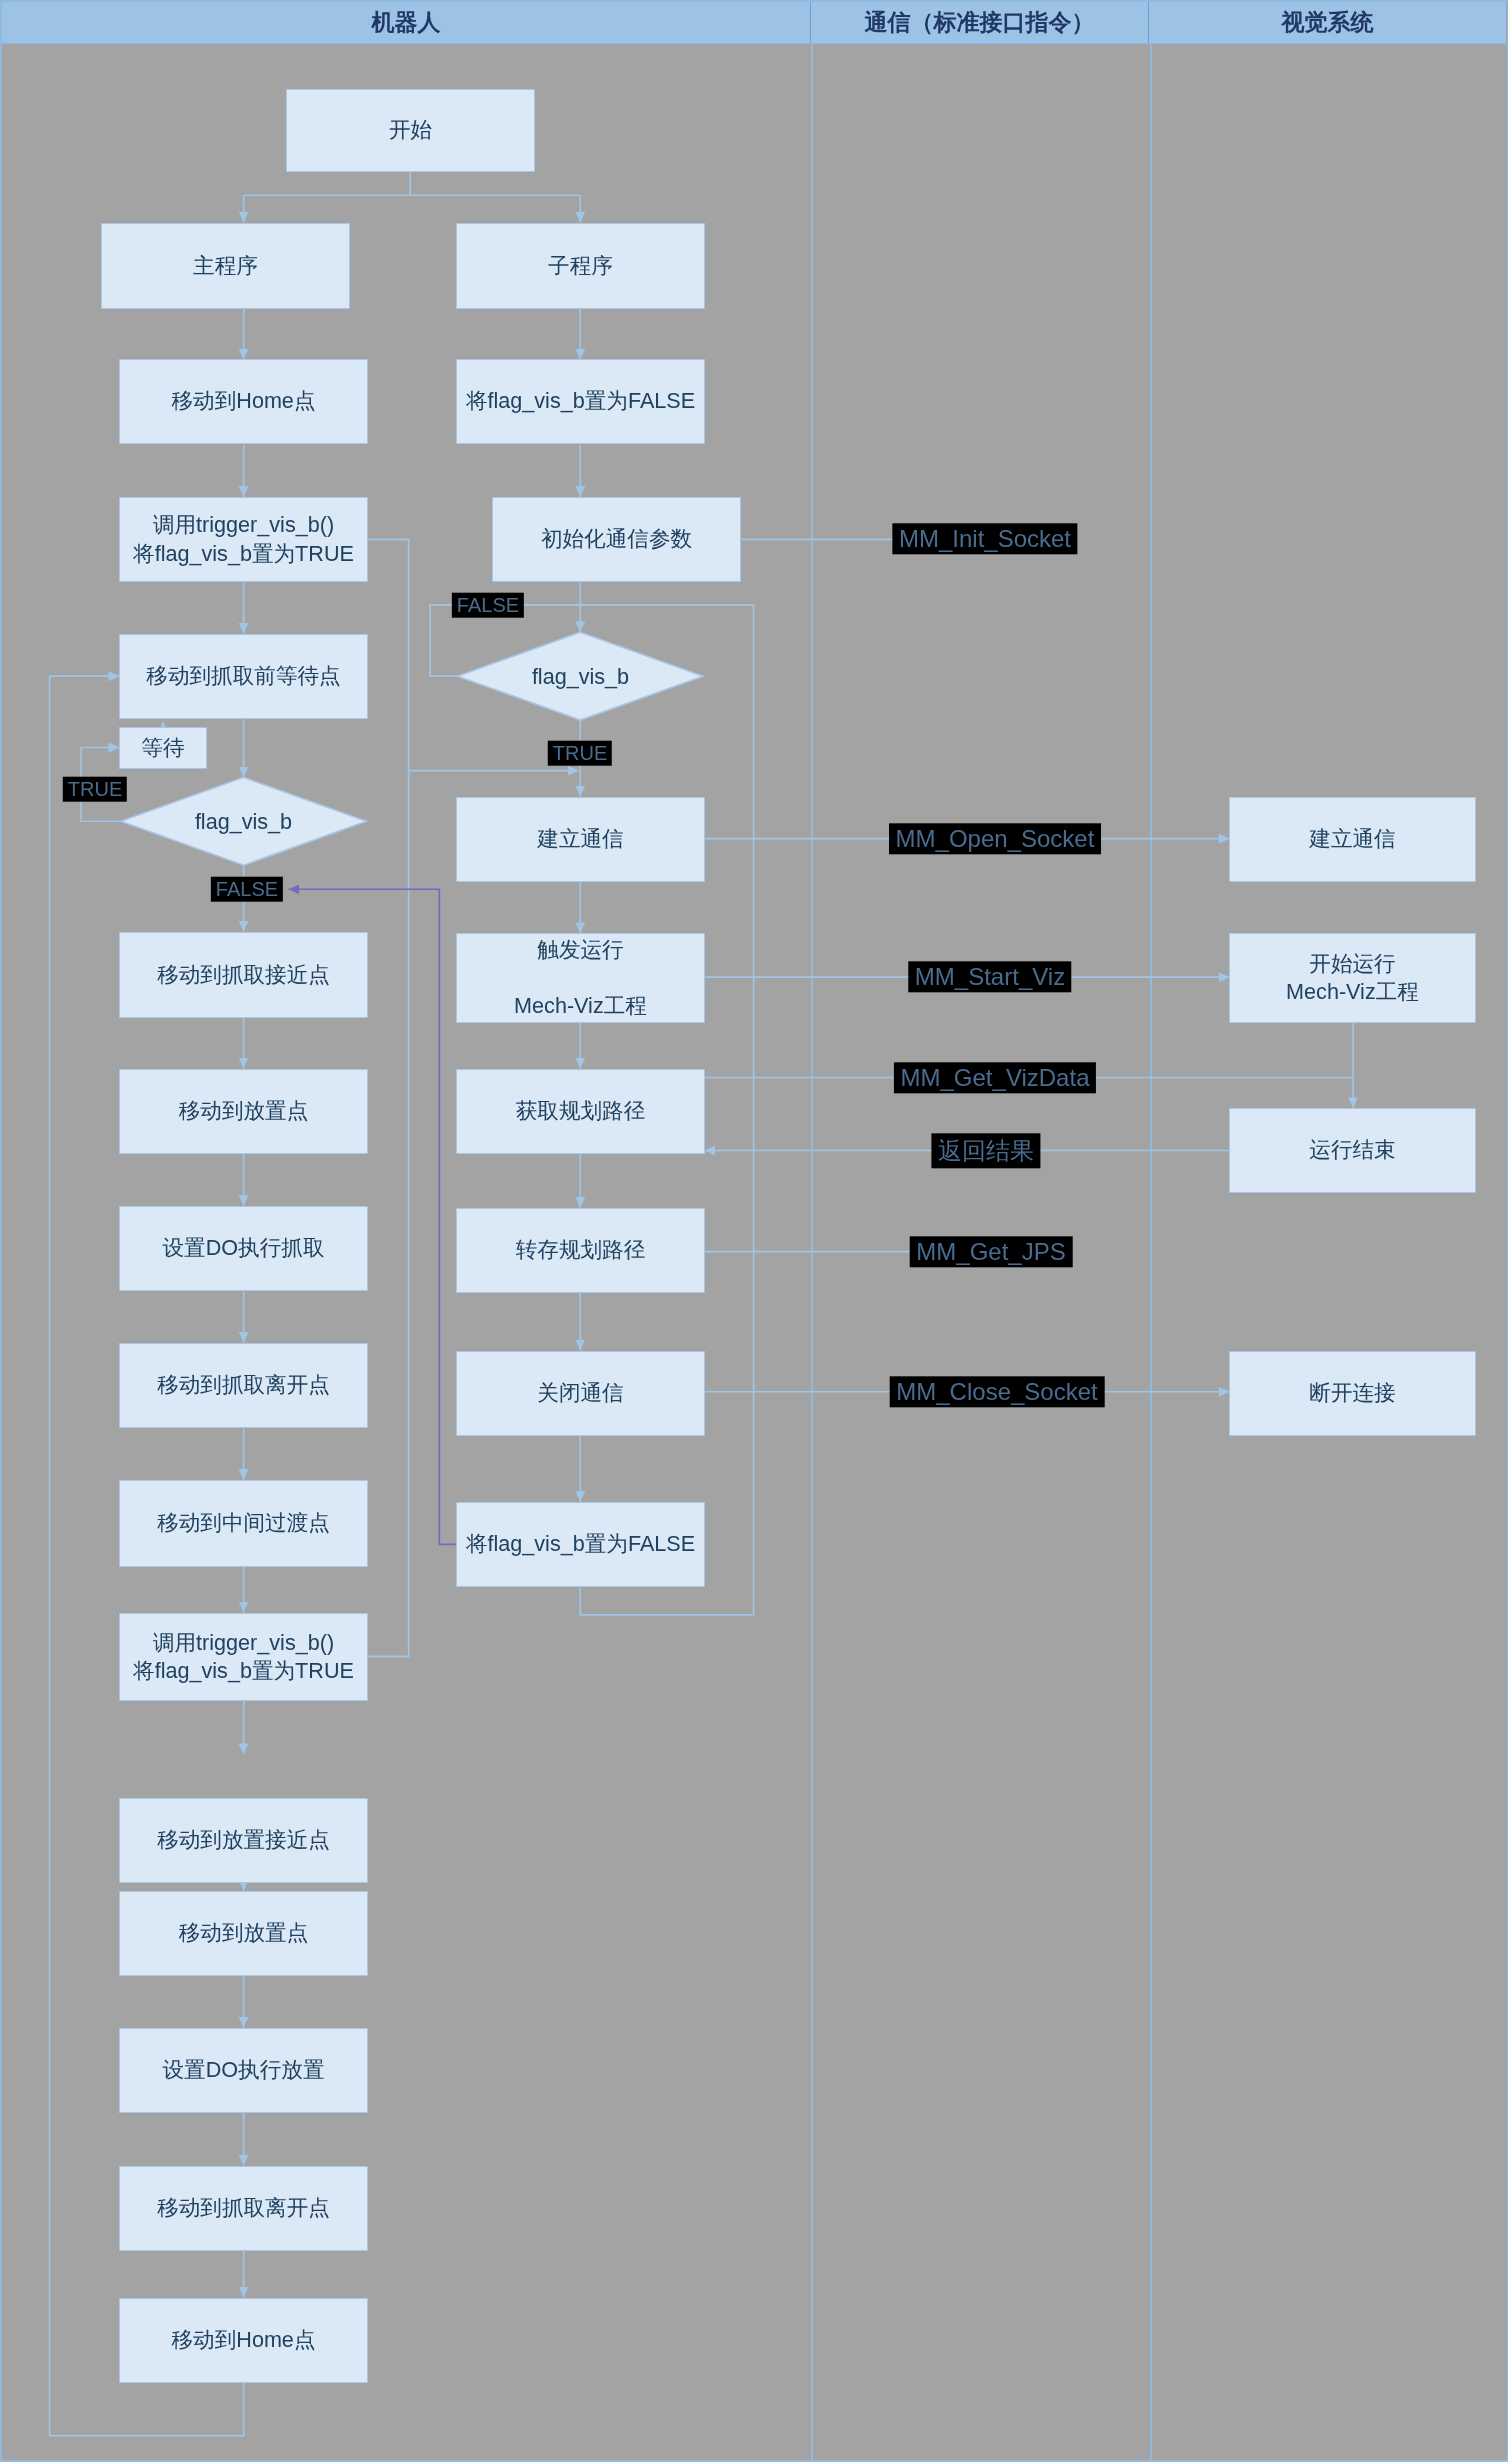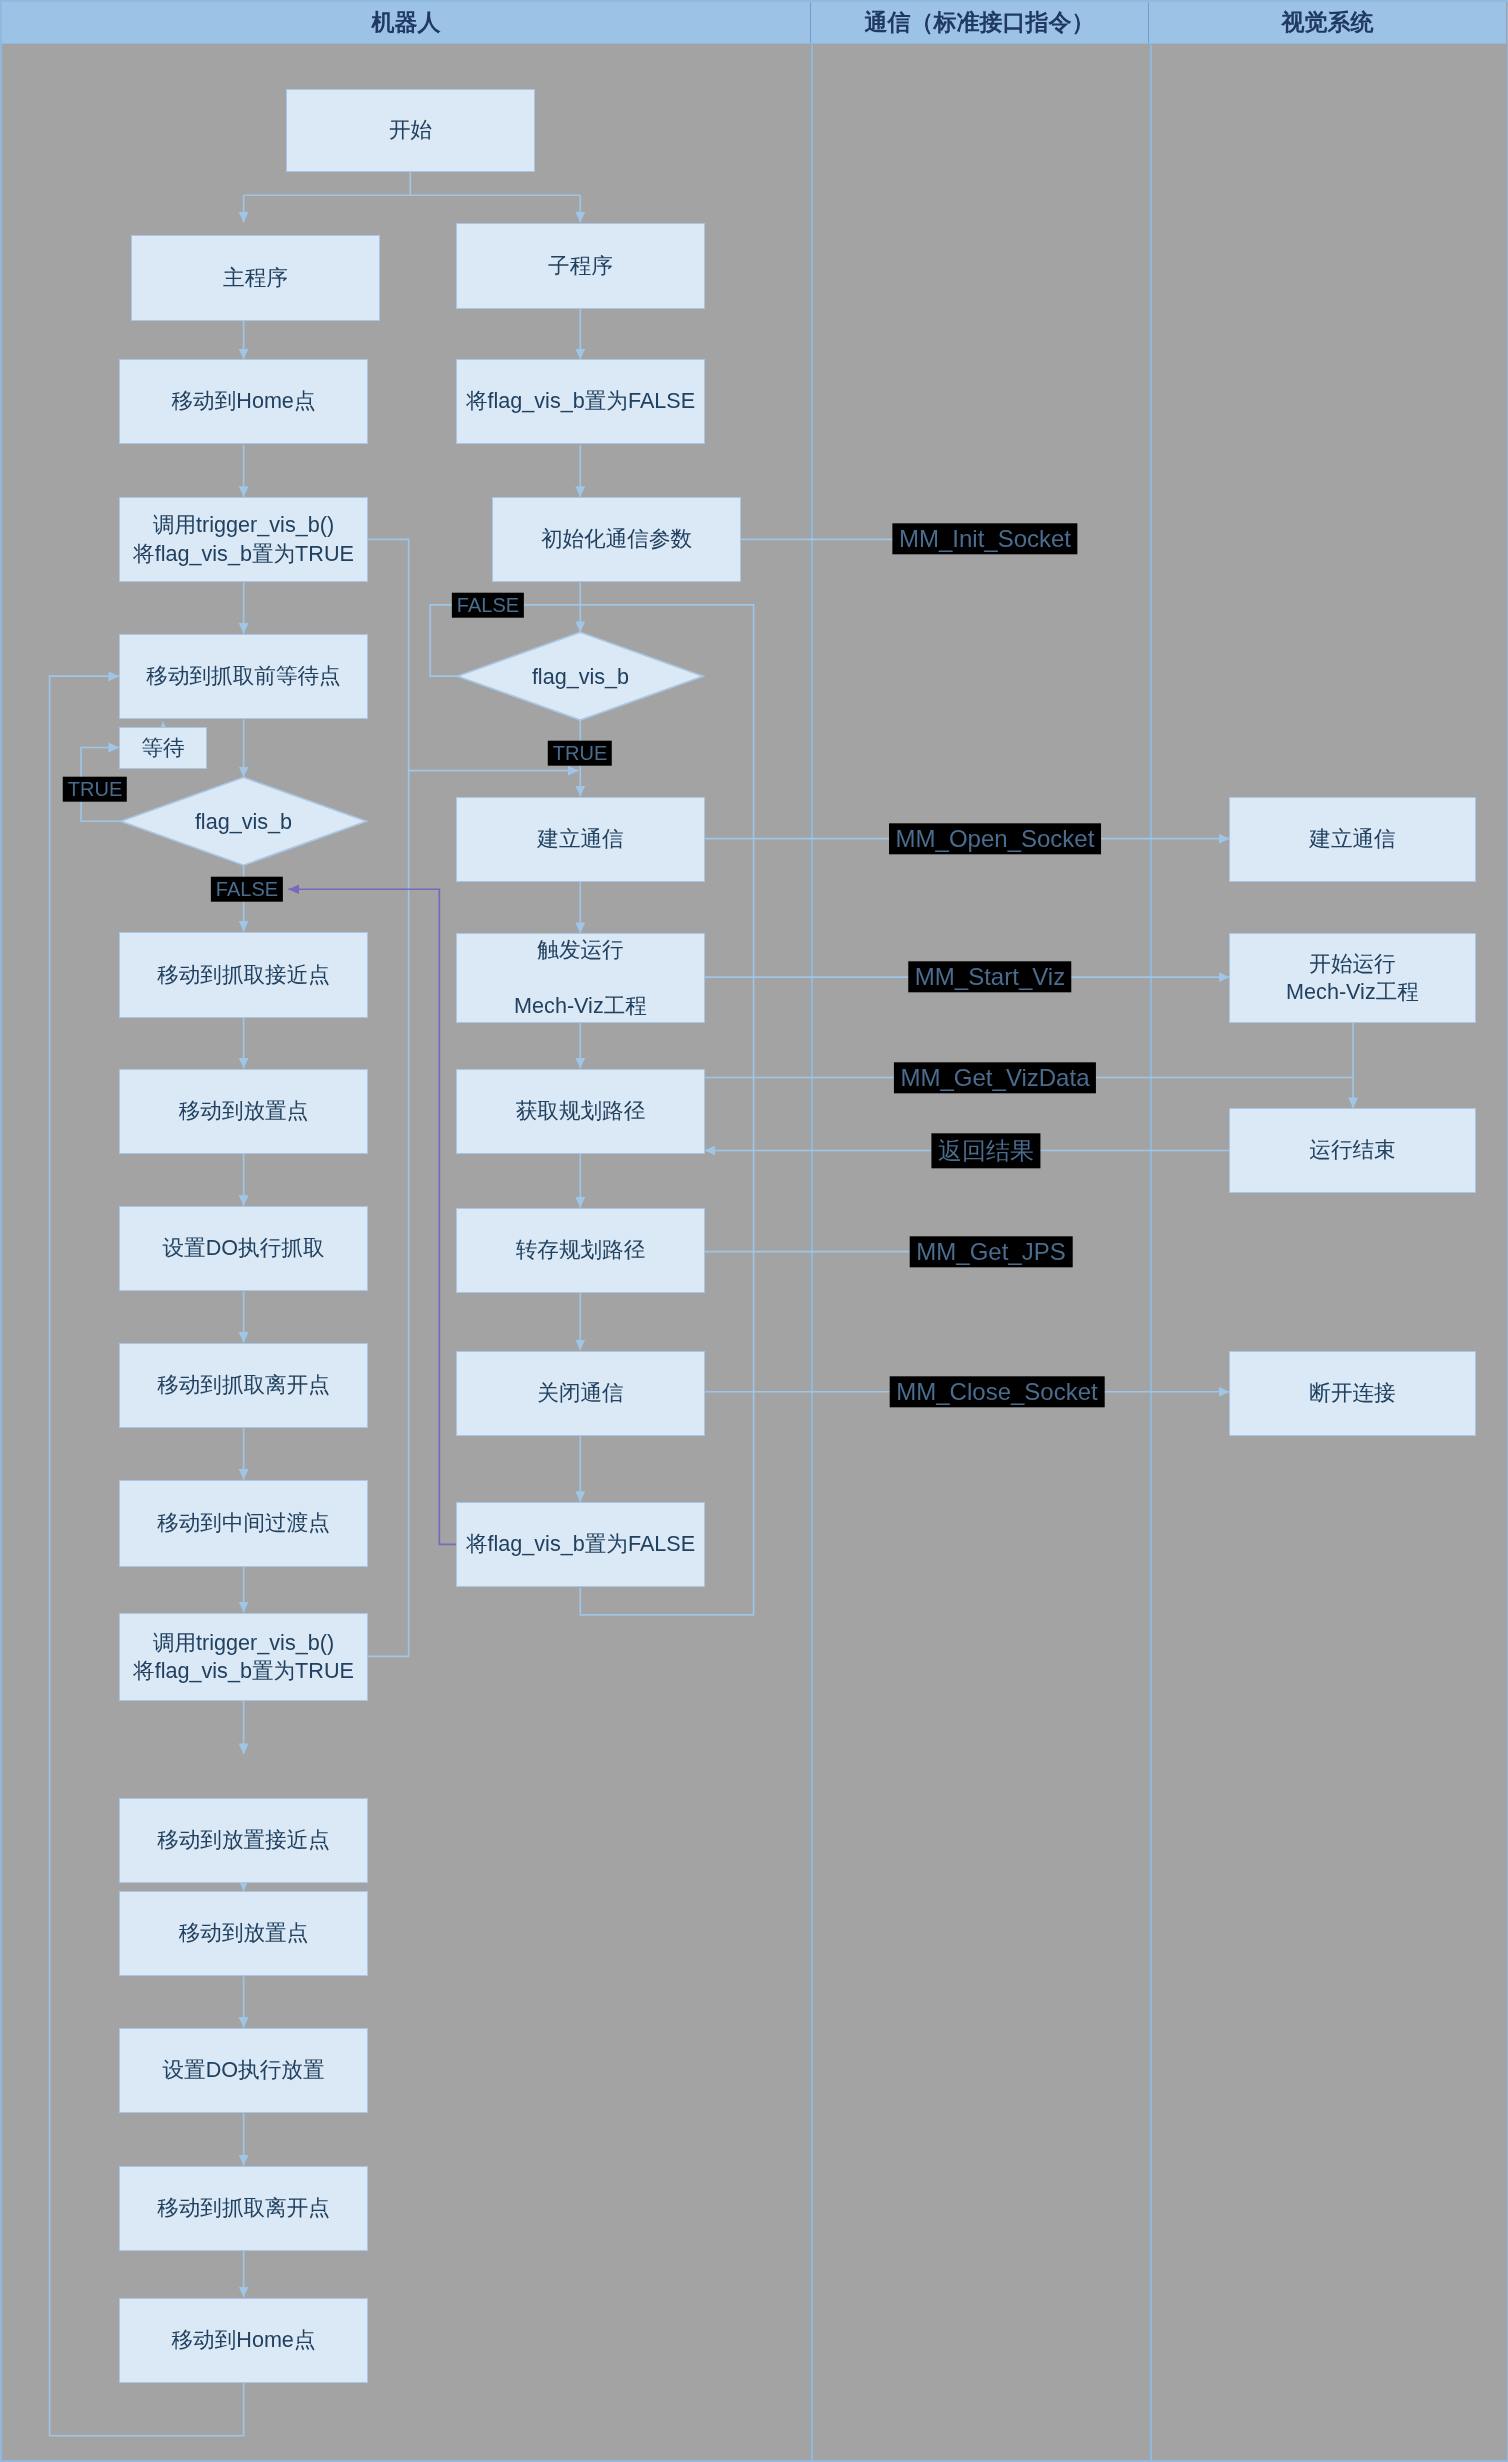--- a/index.html
+++ b/index.html
@@ -112,21 +112,21 @@
     <path class="w" marker-end="url(#arw)" d="M1480,1385 L847,1385"></path>
     <path class="w" marker-end="url(#arw)" d="M847,1676 L1480,1676"></path>
 
     <path class="wp" marker-end="url(#arwp)" d="M547,1860 L527,1860 L527,1070 L345,1070"></path>
 
     <polygon class="dm" points="291,935 439,988 291,1041 143,988"></polygon>
     <polygon class="dm" points="697,760 845,813 697,866 549,813"></polygon>
   </svg>
 
   <div class="node" style="left:284px;top:87px;width:249px;height:83px;">开始</div>
-  <div class="node" style="left:129px;top:221px;width:249px;height:86px;margin-top:12px;">主程序</div>
+  <div class="node" style="left:99px;top:221px;width:249px;height:86px;">主程序</div>
   <div class="node" style="left:454px;top:221px;width:249px;height:86px;">子程序</div>
   <div class="node" style="left:117px;top:357px;width:249px;height:85px;">移动到Home点</div>
   <div class="node" style="left:117px;top:495px;width:249px;height:85px;">
     <span>调用trigger_vis_b()</span>
     <span>将flag_vis_b置为TRUE</span>
   </div>
   <div class="node" style="left:117px;top:632px;width:249px;height:85px;">移动到抓取前等待点</div>
   <div class="node" style="left:117px;top:725px;width:88px;height:42px;">等待</div>
   <div class="dlabel" style="left:142px;top:798px;width:199px;height:43px;">flag_vis_b</div>
   <div class="node" style="left:117px;top:930px;width:249px;height:86px;">移动到抓取接近点</div>

